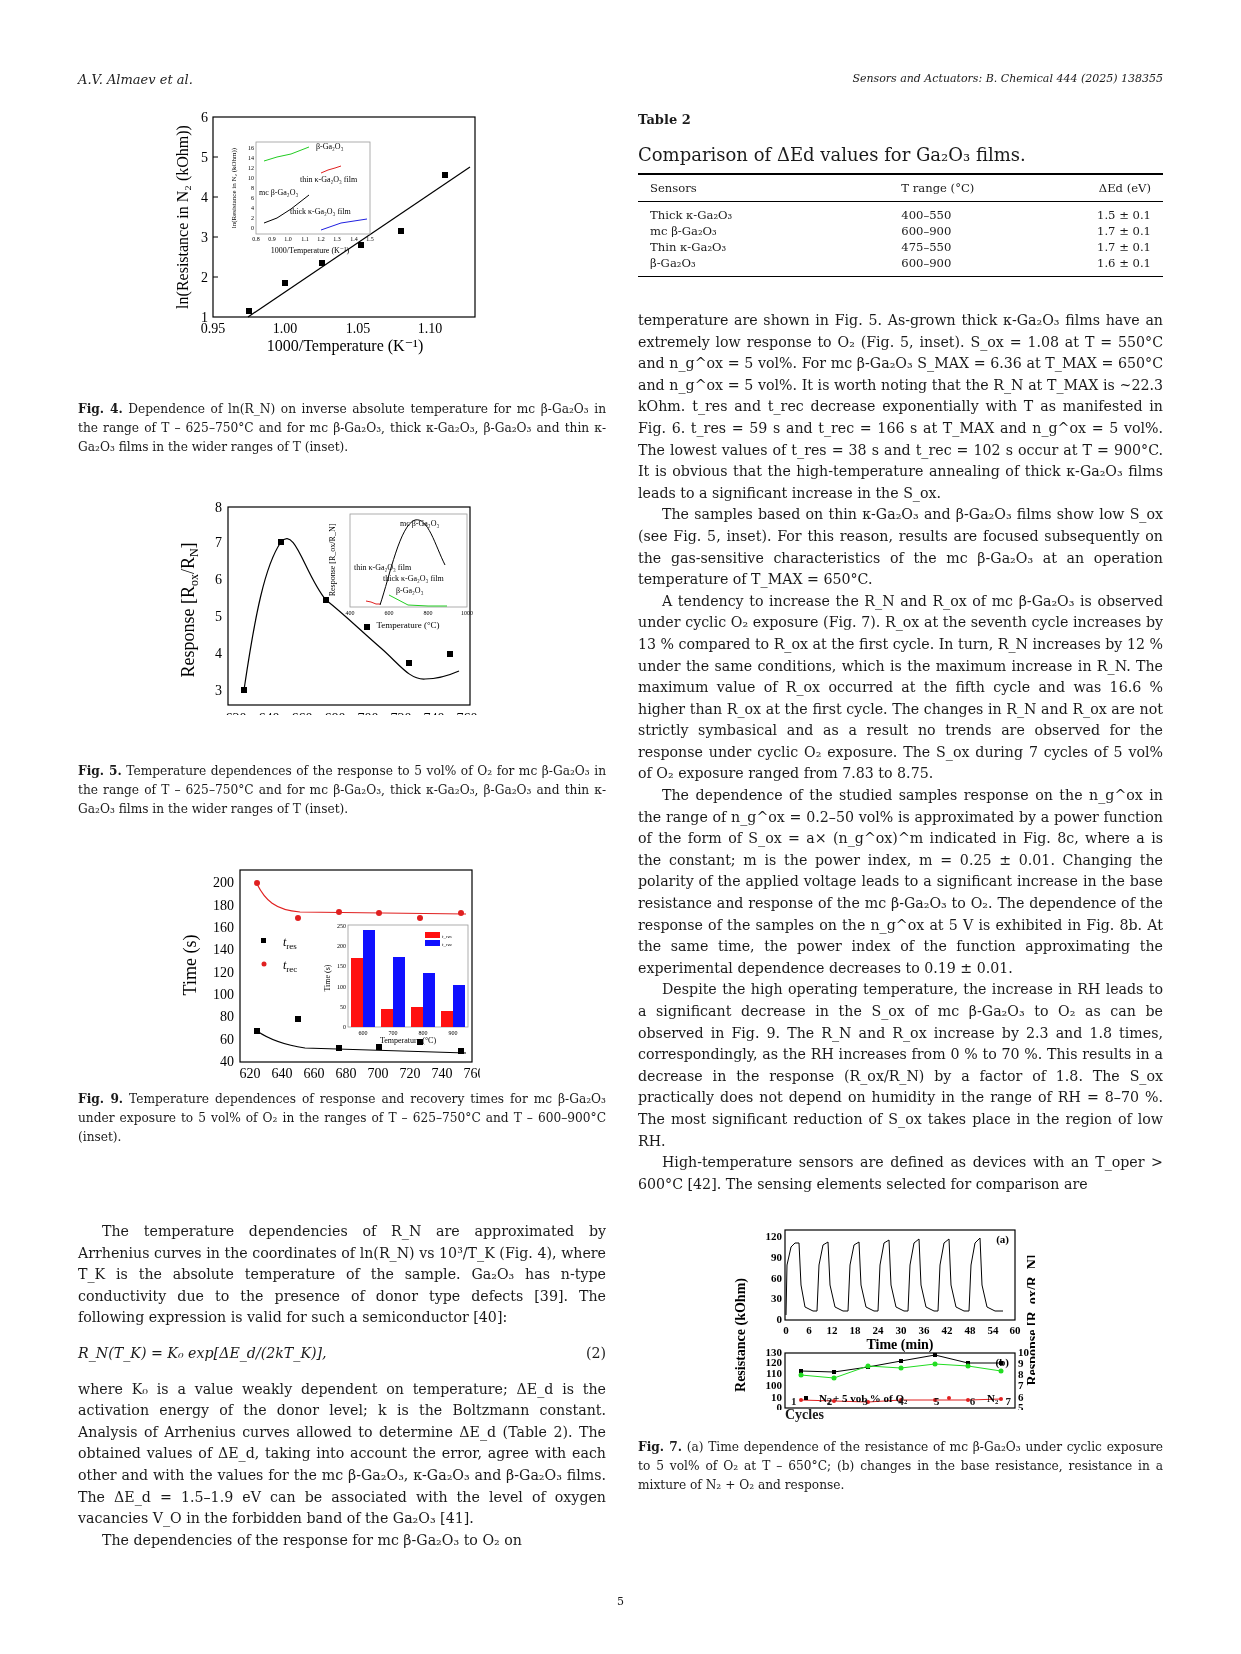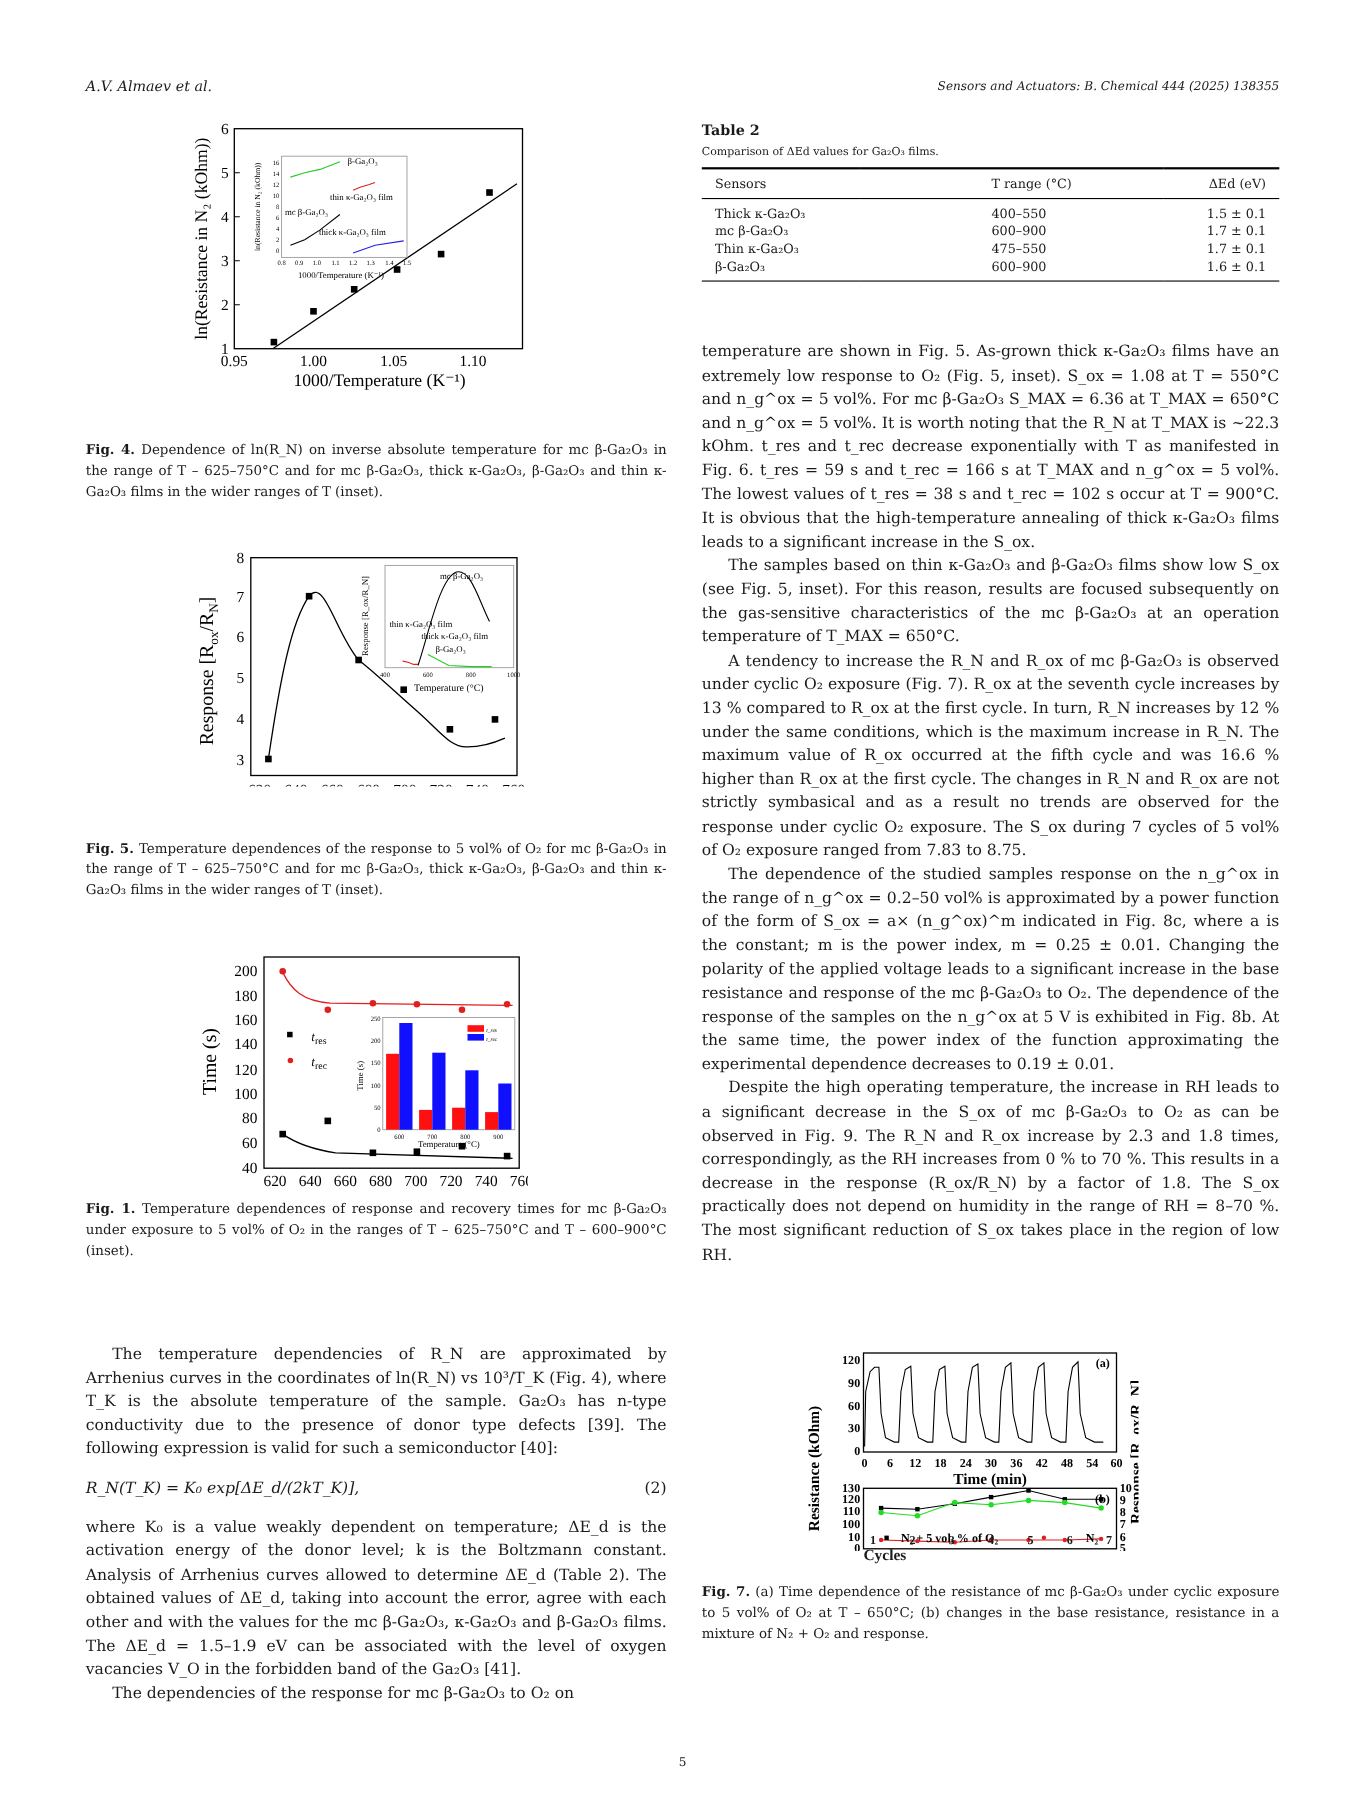--- a/index.html
+++ b/index.html
@@ -10,21 +10,21 @@
   .col { position: absolute; }
   .lcol { left: 78px; width: 528px; }
   .rcol { left: 638px; width: 525px; }
   .caption { font-size: 12.2px; line-height: 19px; text-align: justify; }
   .caption b { font-weight: bold; }
   .body-text { font-size: 14.2px; line-height: 21.6px; text-align: justify; }
   .body-text p { margin: 0; text-indent: 24px; }
   .body-text p.noindent { text-indent: 0; }
   .eq { display: flex; justify-content: space-between; font-size: 14.2px; margin: 14px 0 14px 0; gap: 18px; }
   .tbl-title { font-weight: bold; font-size: 13px; }
-  .tbl-caption { font-size: 10px; margin-top: 6px; }
+  .tbl-caption { font-size: 18px; margin-top: 17px; }
   table.data { width: 100%; border-collapse: collapse; font-size: 11.6px; margin-top: 8px; }
   table.data th { font-weight: normal; text-align: left; padding: 6px 12px; border-top: 2px solid #000; border-bottom: 1.5px solid #000; }
   table.data td { padding: 1px 12px; }
   table.data tr:first-child td { padding-top: 6px; }
   table.data tr:last-child td { padding-bottom: 6px; border-bottom: 1.5px solid #000; }
   .r { text-align: right !important; }
   .fig { position: absolute; }
   svg text { font-family: "Liberation Serif", "DejaVu Serif", serif; }
 </style>
 </head>
@@ -244,21 +244,21 @@
         <text x="283" y="175">900</text>
       </g>
     <text x="238" y="183" font-size="8" text-anchor="middle">Temperature (°C)</text>
     <rect x="255" y="72" width="15" height="6" fill="#ff1010"></rect>
       <rect x="255" y="80" width="15" height="6" fill="#1010ff"></rect>
     <text x="272" y="78" font-size="5" font-style="italic">t_res</text>
       <text x="272" y="86" font-size="5" font-style="italic">t_rec</text>
   </svg>
 </div>
 <div class="col lcol caption" style="top:1090px;">
-  <b>Fig. 1.</b>
+  <b>Fig. 9.</b>
   <span>Temperature dependences of response and recovery times for mc β-Ga₂O₃ under exposure to 5 vol% of O₂ in the ranges of T – 625–750°C and T – 600–900°C (inset).</span>
 </div>
 
 <div class="col lcol body-text" style="top:1200px;margin-top:21px;">
   <p>The temperature dependencies of R_N are approximated by Arrhenius curves in the coordinates of ln(R_N) vs 10³/T_K (Fig. 4), where T_K is the absolute temperature of the sample. Ga₂O₃ has n-type conductivity due to the presence of donor type defects [39]. The following expression is valid for such a semiconductor [40]:</p>
   <div class="eq">
     <span style="font-style:italic;">R_N(T_K) = K₀ exp[ΔE_d/(2kT_K)],</span>
     <span>(2)</span>
   </div>
   <p class="noindent">where K₀ is a value weakly dependent on temperature; ΔE_d is the activation energy of the donor level; k is the Boltzmann constant. Analysis of Arrhenius curves allowed to determine ΔE_d (Table 2). The obtained values of ΔE_d, taking into account the error, agree with each other and with the values for the mc β-Ga₂O₃, κ-Ga₂O₃ and β-Ga₂O₃ films. The ΔE_d = 1.5–1.9 eV can be associated with the level of oxygen vacancies V_O in the forbidden band of the Ga₂O₃ [41].</p>
@@ -300,20 +300,21 @@
     </tbody>
   </table>
 </div>
 
 <div class="col rcol body-text" style="top:310px;">
   <p class="noindent">temperature are shown in Fig. 5. As-grown thick κ-Ga₂O₃ films have an extremely low response to O₂ (Fig. 5, inset). S_ox = 1.08 at T = 550°C and n_g^ox = 5 vol%. For mc β-Ga₂O₃ S_MAX = 6.36 at T_MAX = 650°C and n_g^ox = 5 vol%. It is worth noting that the R_N at T_MAX is ~22.3 kOhm. t_res and t_rec decrease exponentially with T as manifested in Fig. 6. t_res = 59 s and t_rec = 166 s at T_MAX and n_g^ox = 5 vol%. The lowest values of t_res = 38 s and t_rec = 102 s occur at T = 900°C. It is obvious that the high-temperature annealing of thick κ-Ga₂O₃ films leads to a significant increase in the S_ox.</p>
   <p>The samples based on thin κ-Ga₂O₃ and β-Ga₂O₃ films show low S_ox (see Fig. 5, inset). For this reason, results are focused subsequently on the gas-sensitive characteristics of the mc β-Ga₂O₃ at an operation temperature of T_MAX = 650°C.</p>
   <p>A tendency to increase the R_N and R_ox of mc β-Ga₂O₃ is observed under cyclic O₂ exposure (Fig. 7). R_ox at the seventh cycle increases by 13 % compared to R_ox at the first cycle. In turn, R_N increases by 12 % under the same conditions, which is the maximum increase in R_N. The maximum value of R_ox occurred at the fifth cycle and was 16.6 % higher than R_ox at the first cycle. The changes in R_N and R_ox are not strictly symbasical and as a result no trends are observed for the response under cyclic O₂ exposure. The S_ox during 7 cycles of 5 vol% of O₂ exposure ranged from 7.83 to 8.75.</p>
   <p>The dependence of the studied samples response on the n_g^ox in the range of n_g^ox = 0.2–50 vol% is approximated by a power function of the form of S_ox = a× (n_g^ox)^m indicated in Fig. 8c, where a is the constant; m is the power index, m = 0.25 ± 0.01. Changing the polarity of the applied voltage leads to a significant increase in the base resistance and response of the mc β-Ga₂O₃ to O₂. The dependence of the response of the samples on the n_g^ox at  5 V is exhibited in Fig. 8b. At the same time, the power index of the function approximating the experimental dependence decreases to 0.19 ± 0.01.</p>
   <p>Despite the high operating temperature, the increase in RH leads to a significant decrease in the S_ox of mc β-Ga₂O₃ to O₂ as can be observed in Fig. 9. The R_N and R_ox increase by 2.3 and 1.8 times, correspondingly, as the RH increases from 0 % to 70 %. This results in a decrease in the response (R_ox/R_N) by a factor of 1.8. The S_ox practically does not depend on humidity in the range of RH = 8–70 %. The most significant reduction of S_ox takes place in the region of low RH.</p>
+  <p>High-temperature sensors are defined as devices with an T_oper &gt; 600°C [42]. The sensing elements selected for comparison are</p>
 </div>
 
 <div class="fig" style="left:725px; top:1225px; width:310px; height:185px;">
   <svg width="310" height="185" viewBox="0 0 310 185">
 
     <rect x="60" y="5" width="230" height="90" fill="none" stroke="#000" stroke-width="1.2"></rect>
     <g font-size="11" font-weight="bold" text-anchor="end" font-family="Liberation Serif, serif">
       <text x="57" y="98">0</text>
         <text x="57" y="77">30</text>
         <text x="57" y="57">60</text>

